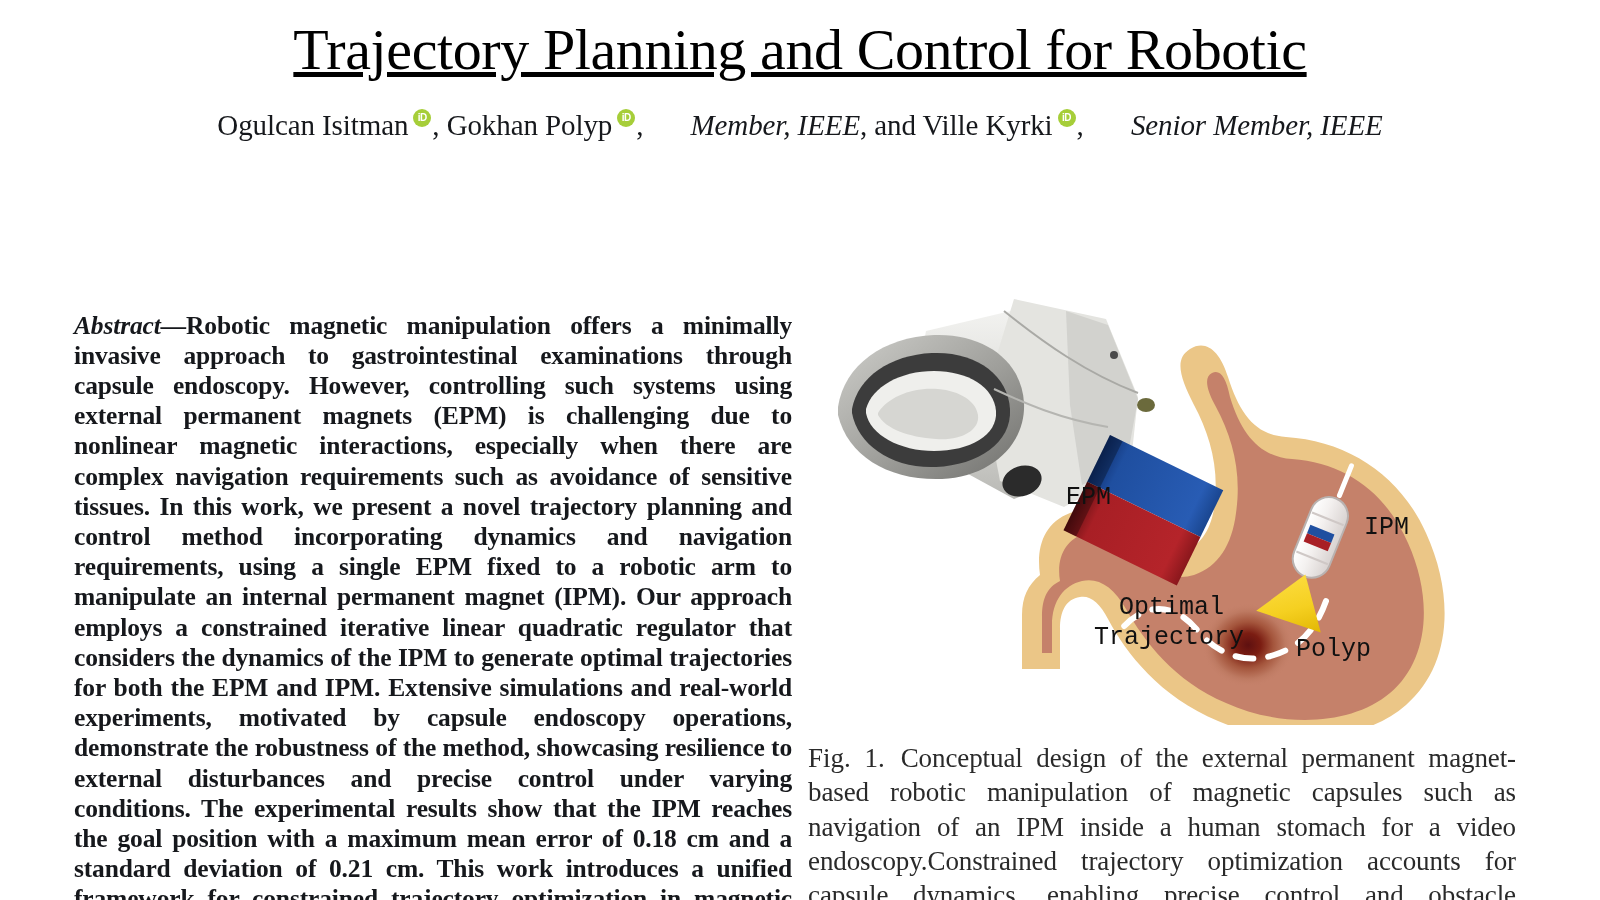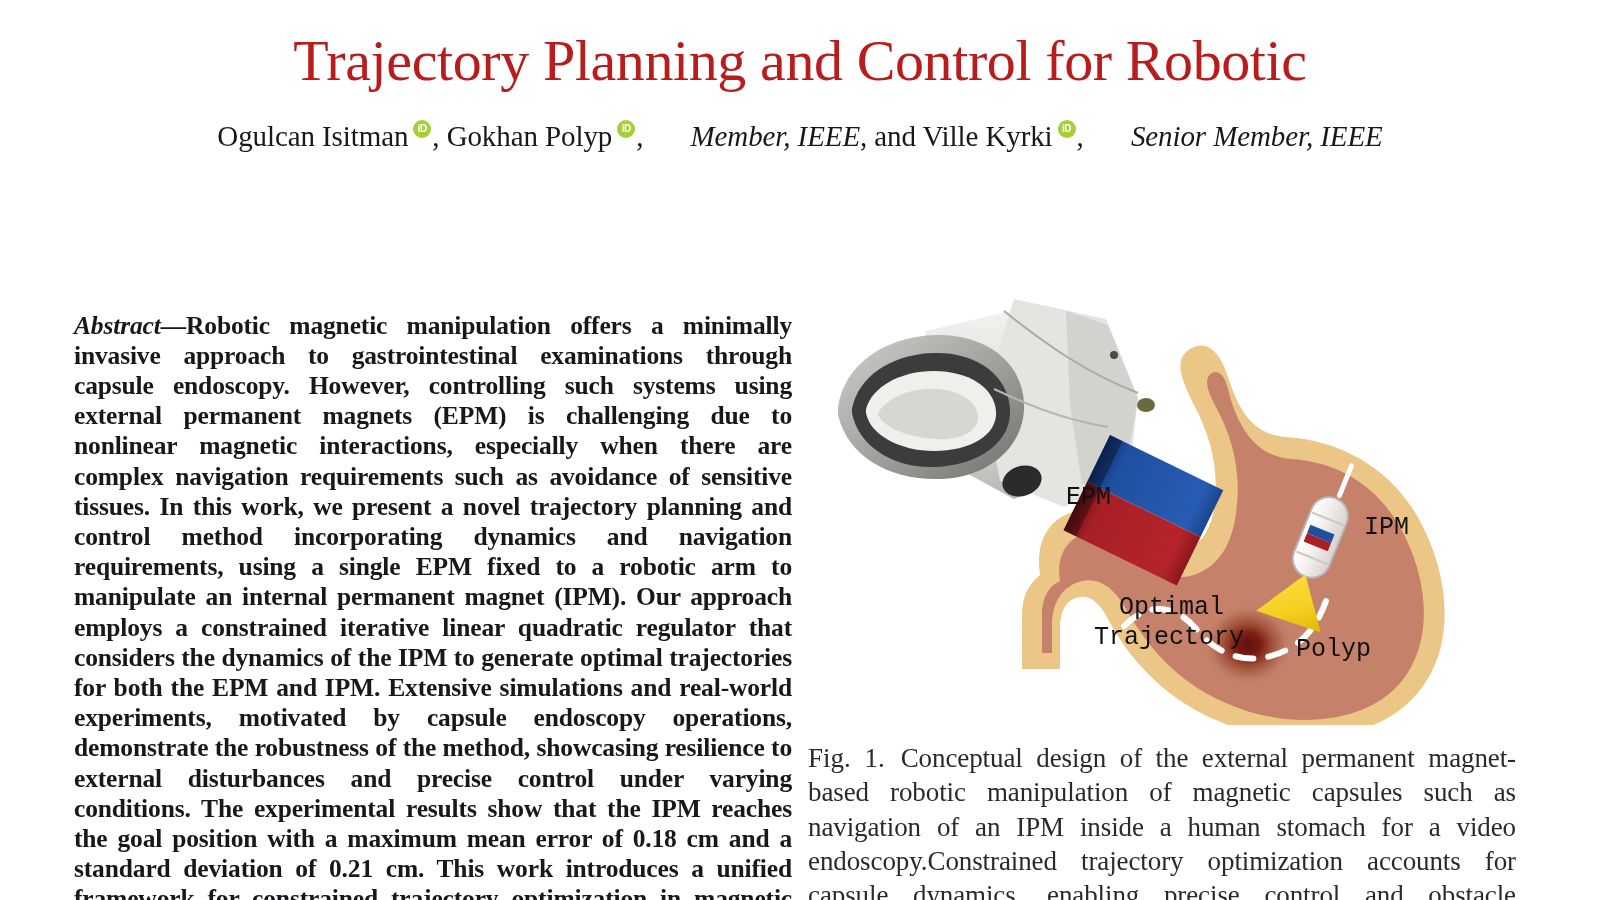--- a/index.html
+++ b/index.html
@@ -20,24 +20,25 @@
   .title-block {
     padding-top: 8px;
     text-align: center;
   }
   .paper-title {
     font-family: "Liberation Serif", "DejaVu Serif", serif;
     font-size: 58px;
     line-height: 1.30;
     font-weight: 400;
     letter-spacing: -0.4px;
-    color: #b91c1c;
-    margin: 15px auto;
+    color: #000000;
+    margin: 4px auto;
     max-width: 1230px;
     padding: 0 20px;
+    text-decoration: underline;
   }
 
   
   .authors {
     text-align: center;
     font-size: 29px;
     margin-top: 22px;
     color: #16181c;
     white-space: nowrap;
     letter-spacing: -0.1px;

